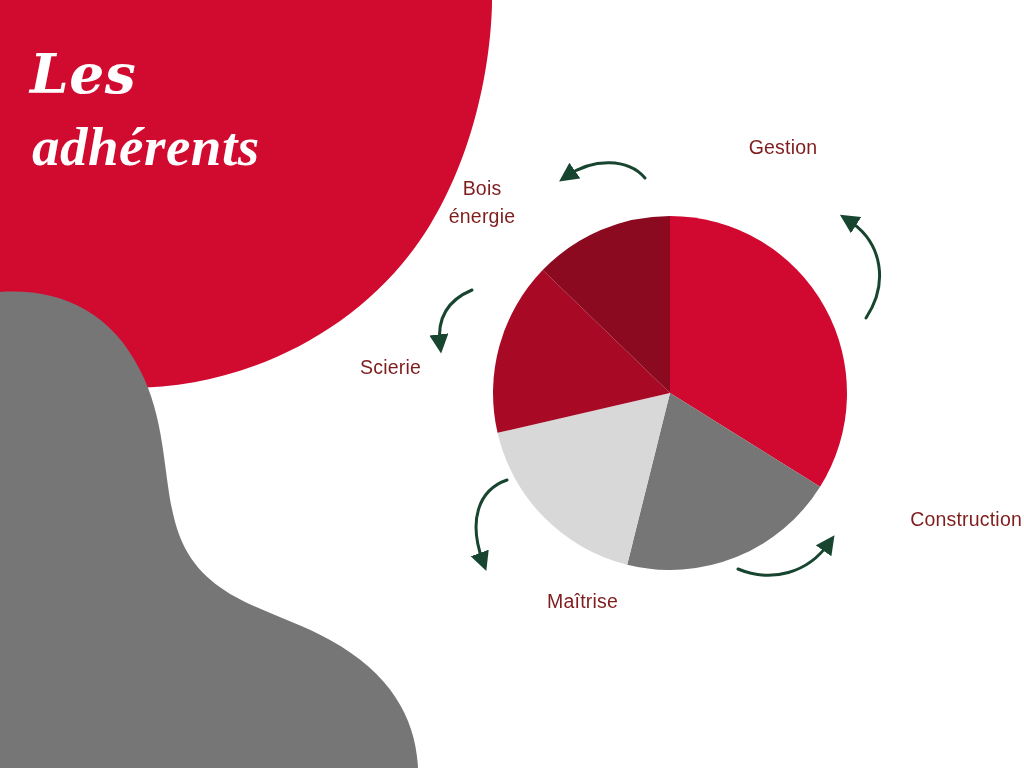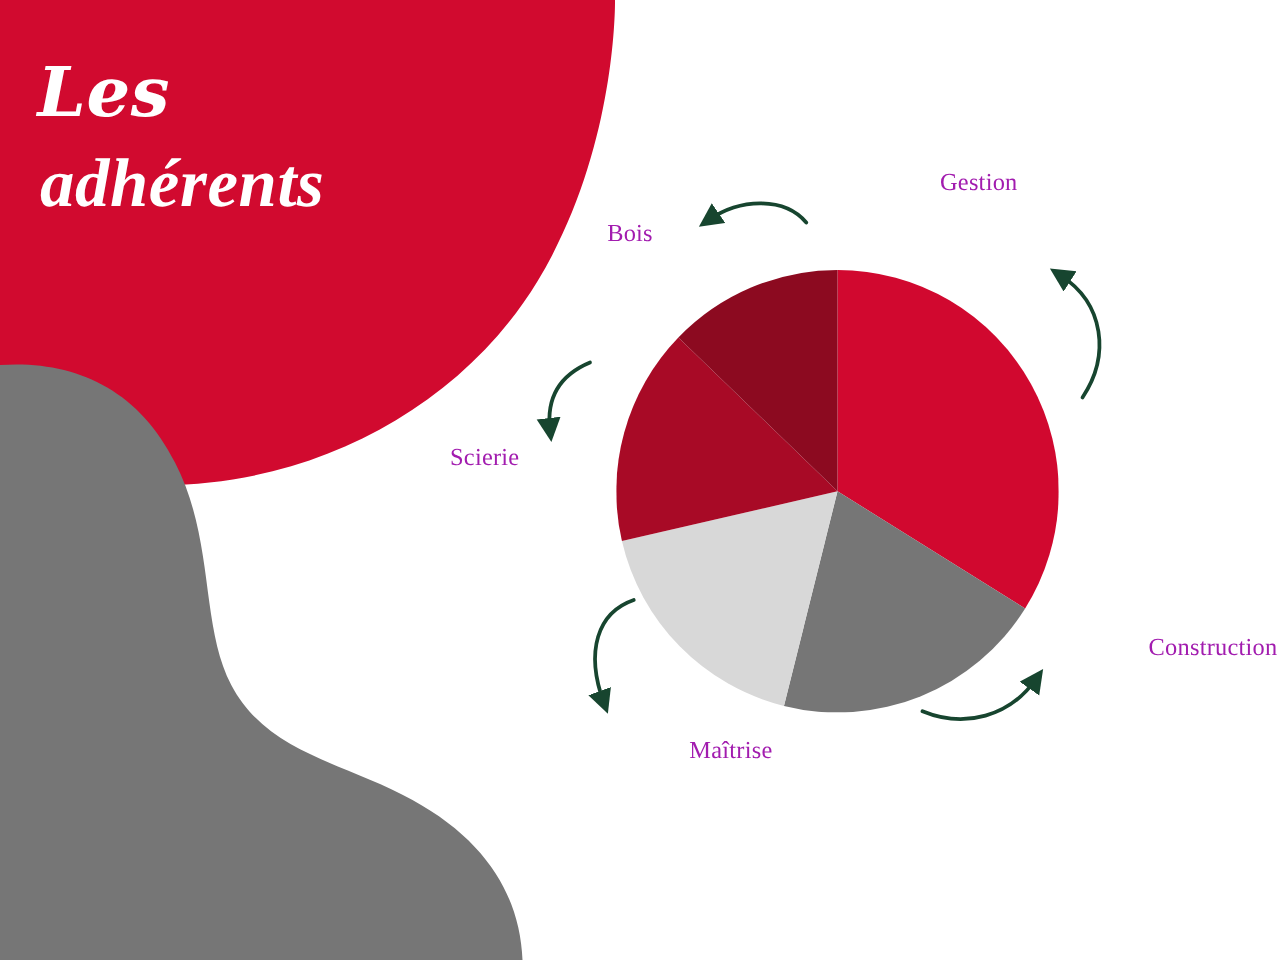--- a/index.html
+++ b/index.html
@@ -27,34 +27,34 @@
   }
   .title-line{display:block;white-space:nowrap;}
   .title-line.l2{margin-left:2px;font-family:Liberation Serif, serif;}
 
   
   .pie-wrap{position:absolute;left:493px;top:216px;width:354px;height:354px;z-index:4;}
 
   
   .lbl{
     position:absolute;
-    color:#a21caf;
-    font-family:Liberation Serif, serif;
+    color:#7f1d1d;
+    font-family:Liberation Sans, sans-serif;
     font-size:19.5px;
     line-height:1.45;
     letter-spacing:.2px;
     z-index:6;
     white-space:nowrap;
   }
   .lbl span{display:block;}
   .lbl.c{text-align:center;}
   .lbl.l{text-align:left;}
 
   #label-gestion{left:703px;top:133px;width:160px;text-align:center;}
-  #label-bois{left:434px;top:174px;width:140px;text-align:center;}
+  #label-bois{left:412px;top:174px;width:140px;text-align:center;}
   #label-scierie{left:360px;top:353px;width:110px;text-align:left;}
   #label-maitrise{left:468px;top:587px;width:150px;text-align:right;}
   #label-construction{left:842px;top:505px;width:180px;text-align:right;}
 
   .arrows{position:absolute;left:0;top:0;width:1024px;height:768px;z-index:5;pointer-events:none;}
 </style>
 </head>
 <body>
 
 <div id="stage">
@@ -106,20 +106,21 @@
 
     <path d="M738,569 C772,583 808,573 829,543" fill="none" stroke="#17452F" stroke-width="3" stroke-linecap="round" marker-end="url(#ah)"></path>
   </svg>
 
   <div class="lbl c" id="label-gestion">
     <span>Gestion</span>
   </div>
 
   <div class="lbl c" id="label-bois">
     <span>Bois</span>
+    <span>énergie</span>
   </div>
 
   <div class="lbl c" id="label-scierie">
     <span>Scierie</span>
   </div>
 
   <div class="lbl c" id="label-maitrise">
     <span>Maîtrise</span>
   </div>
 

